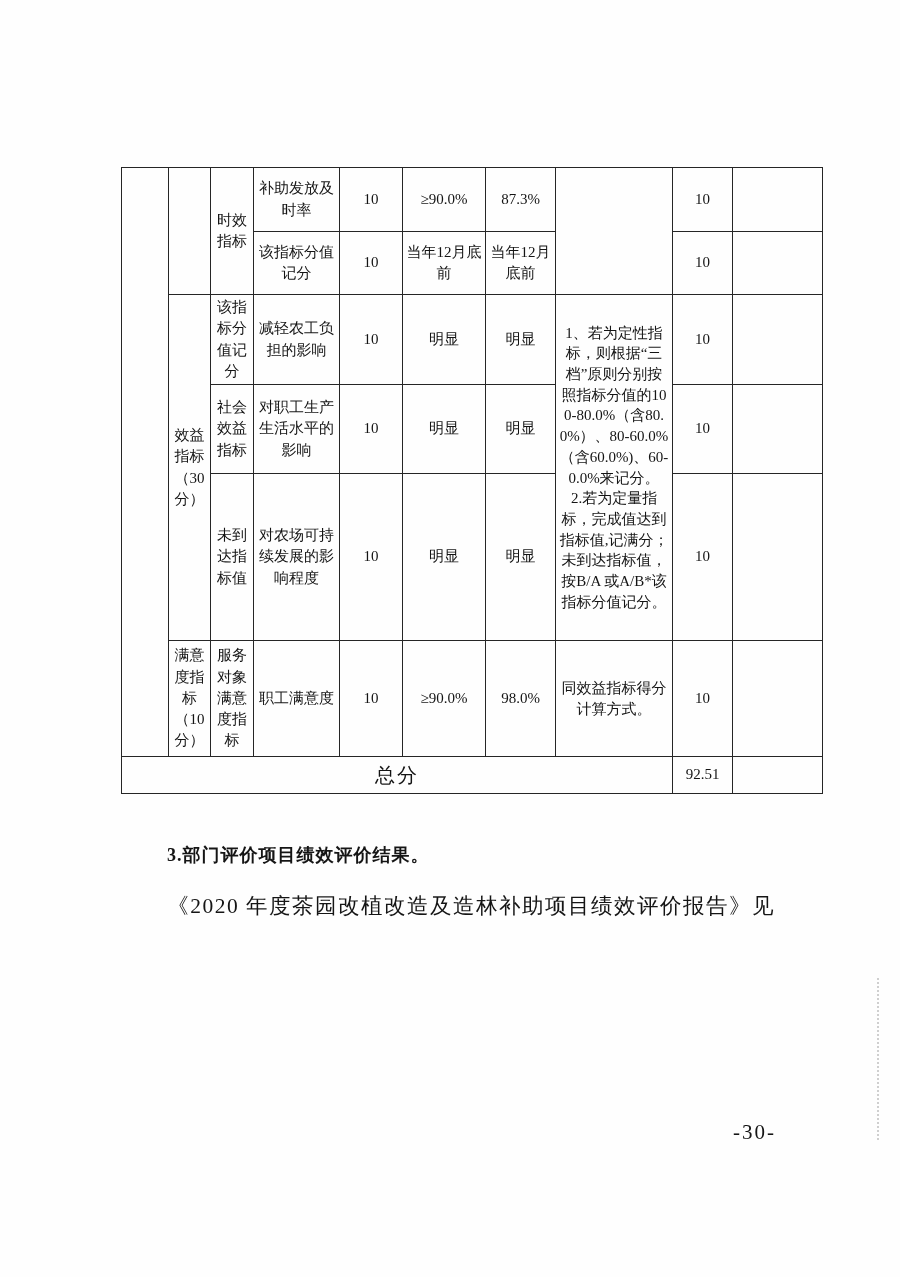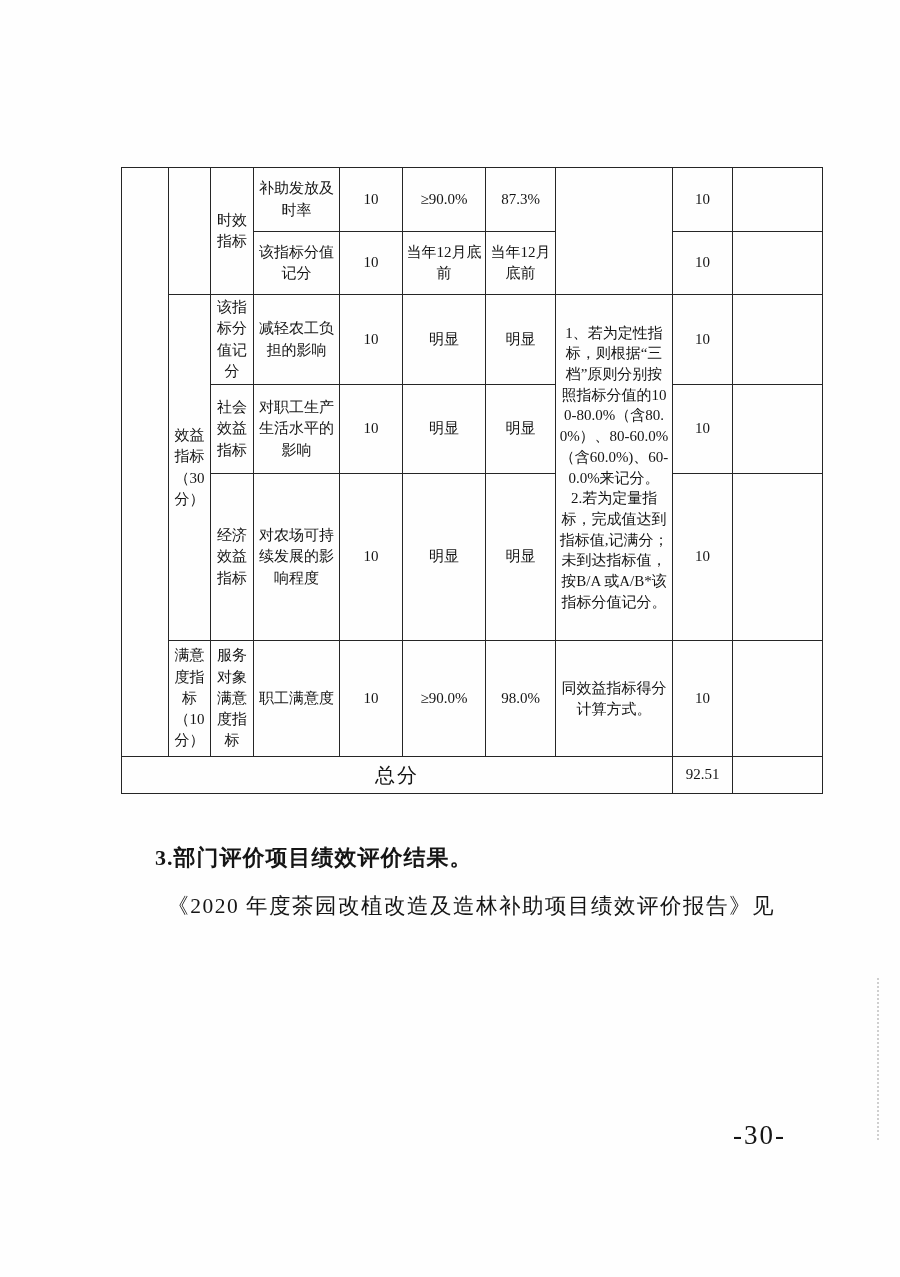--- a/index.html
+++ b/index.html
@@ -39,43 +39,43 @@
     white-space: pre-line;
     line-height: 1.38;
     padding: 1px 3px;
   }
   .indicator-table td.total-label-cell {
     font-size: 20px;
     letter-spacing: 2px;
   }
   .heading {
     position: absolute;
-    left: 155px;
+    left: 167px;
     top: 843px;
-    font-size: 22px;
+    font-size: 18px;
     font-weight: bold;
     letter-spacing: 1px;
     white-space: nowrap;
   }
   .para {
     position: absolute;
     left: 121px;
     top: 882px;
     width: 695px;
     font-size: 21.5px;
     line-height: 48px;
     letter-spacing: 1.5px;
   }
   .para .line-1 { text-indent: 2.15em; white-space: nowrap; }
   .para .line-2 { white-space: nowrap; }
   .page-number {
     position: absolute;
     left: 733px;
     top: 1120px;
-    font-size: 27px;
+    font-size: 21px;
     letter-spacing: 2px;
   }
   .scan-artifact {
     position: absolute;
     left: 877px;
     top: 978px;
     height: 162px;
     width: 0;
     border-left: 2px dotted #cfcfcf;
   }
@@ -134,21 +134,21 @@
     <tr style="height:89px">
       <td>社会效益指标</td>
       <td>对职工生产生活水平的影响</td>
       <td>10</td>
       <td>明显</td>
       <td>明显</td>
       <td>10</td>
       <td></td>
     </tr>
     <tr style="height:167px">
-      <td>经济效益指标</td>
+      <td>未到达指标值</td>
       <td>对农场可持续发展的影响程度</td>
       <td>10</td>
       <td>明显</td>
       <td>明显</td>
       <td>10</td>
       <td></td>
     </tr>
     <tr style="height:116px">
       <td>满意度指标（10分）</td>
       <td>服务对象满意度指标</td>

